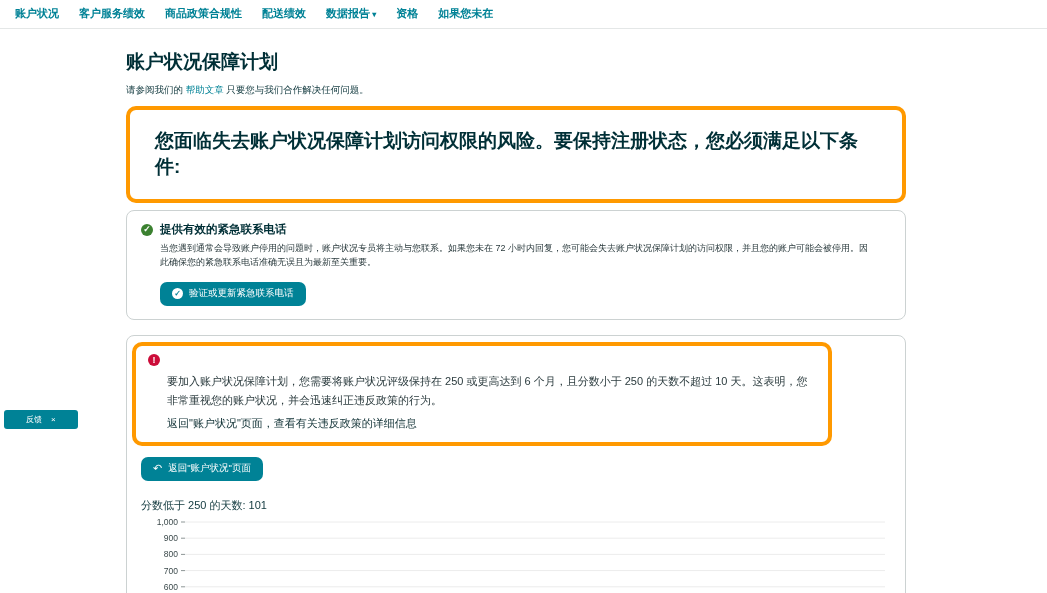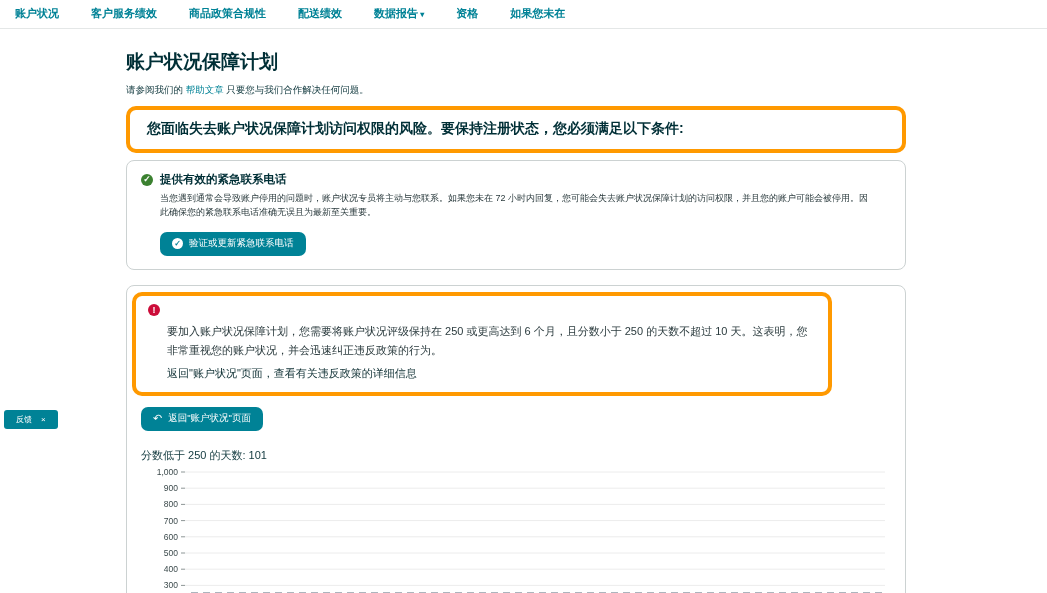--- a/index.html
+++ b/index.html
@@ -4,34 +4,34 @@
 <style>
   * { box-sizing: border-box; }
   html,body { margin:0; padding:0; }
   body {
     width:1047px; height:593px; position:relative; overflow:hidden;
     background:#fff; color:#002f36;
     font-family:"Liberation Sans", sans-serif;
   }
   
   nav {
-    display:flex; align-items:center; gap:32px;
+    display:flex; align-items:center; gap:20px;
     padding:6px 0 7px 15px; border-bottom:1px solid #e4e7e7;
   }
   .nav-item { font-size:11px; font-weight:bold; color:#008296; cursor:pointer; text-decoration:none; white-space:nowrap; }
   .caret { font-size:8px; }
   
   .content { margin:20px 0 0 126px; width:780px; }
   h1 { font-size:19px; font-weight:700; margin:0 0 9px; color:#002f36; }
   .intro { font-size:9.5px; line-height:1.55; width:512px; margin:0 0 9px; color:#10383d; }
   .help-line { font-size:9.5px; margin:0 0 9px; color:#10383d; }
   .link { color:#008296; cursor:pointer; }
   .orange-box { border:4px solid #FF9900; border-radius:10px; background:#fff; }
   .headline-box { padding:6px 13px 7px; margin:0 0 7px; }
-  .headline-box h2 { font-size:14px; font-weight:700; margin:4px; color:#002f36; }
+  .headline-box h2 { font-size:19px; font-weight:700; margin:12px; color:#002f36; }
   .card { border:1px solid #ccd2d2; border-radius:8px; background:#fff; padding:11px 14px 13px; margin-bottom:15px; }
   .card-head { display:flex; align-items:center; gap:7px; }
   .icon-circle {
     width:12px; height:12px; border-radius:50%; flex:none;
     color:#fff; font-size:9px; font-weight:bold; line-height:1;
     display:inline-flex; align-items:center; justify-content:center;
   }
   .green { background:#3B8130; }
   .red { background:#CC0C39; }
   .card h3 { font-size:11.5px; font-weight:700; margin:0; color:#002f36; }
@@ -54,21 +54,21 @@
   }
   .btn-icon.undo { font-size:11px; line-height:1; }
   .chart-header { display:flex; justify-content:space-between; align-items:baseline; margin:17px 2px 1px 0; }
   .chart-title { font-weight:700; font-size:11.5px; color:#002f36; }
   .chart-subtitle { font-size:10.5px; margin-left:5px; color:#10383d; }
   .chart-note { font-size:11px; color:#10383d; }
   #ahr-chart { display:block; font-family:inherit; }
   .feedback-tab {
     position:absolute; left:4px; top:410px;
     background:#008296; color:#fff; border:none; border-radius:3px;
-    font-size:8px; font-family:inherit; padding:4px 12px;
+    font-size:8px; font-family:inherit; padding:4px 22px;
     display:flex; align-items:center; gap:9px; cursor:pointer;
   }
 </style>
 </head>
 <body>
 
 <nav id="nav-items">
     <a class="nav-item">账户状况</a>
     <a class="nav-item">客户服务绩效</a>
     <a class="nav-item">商品政策合规性</a>

